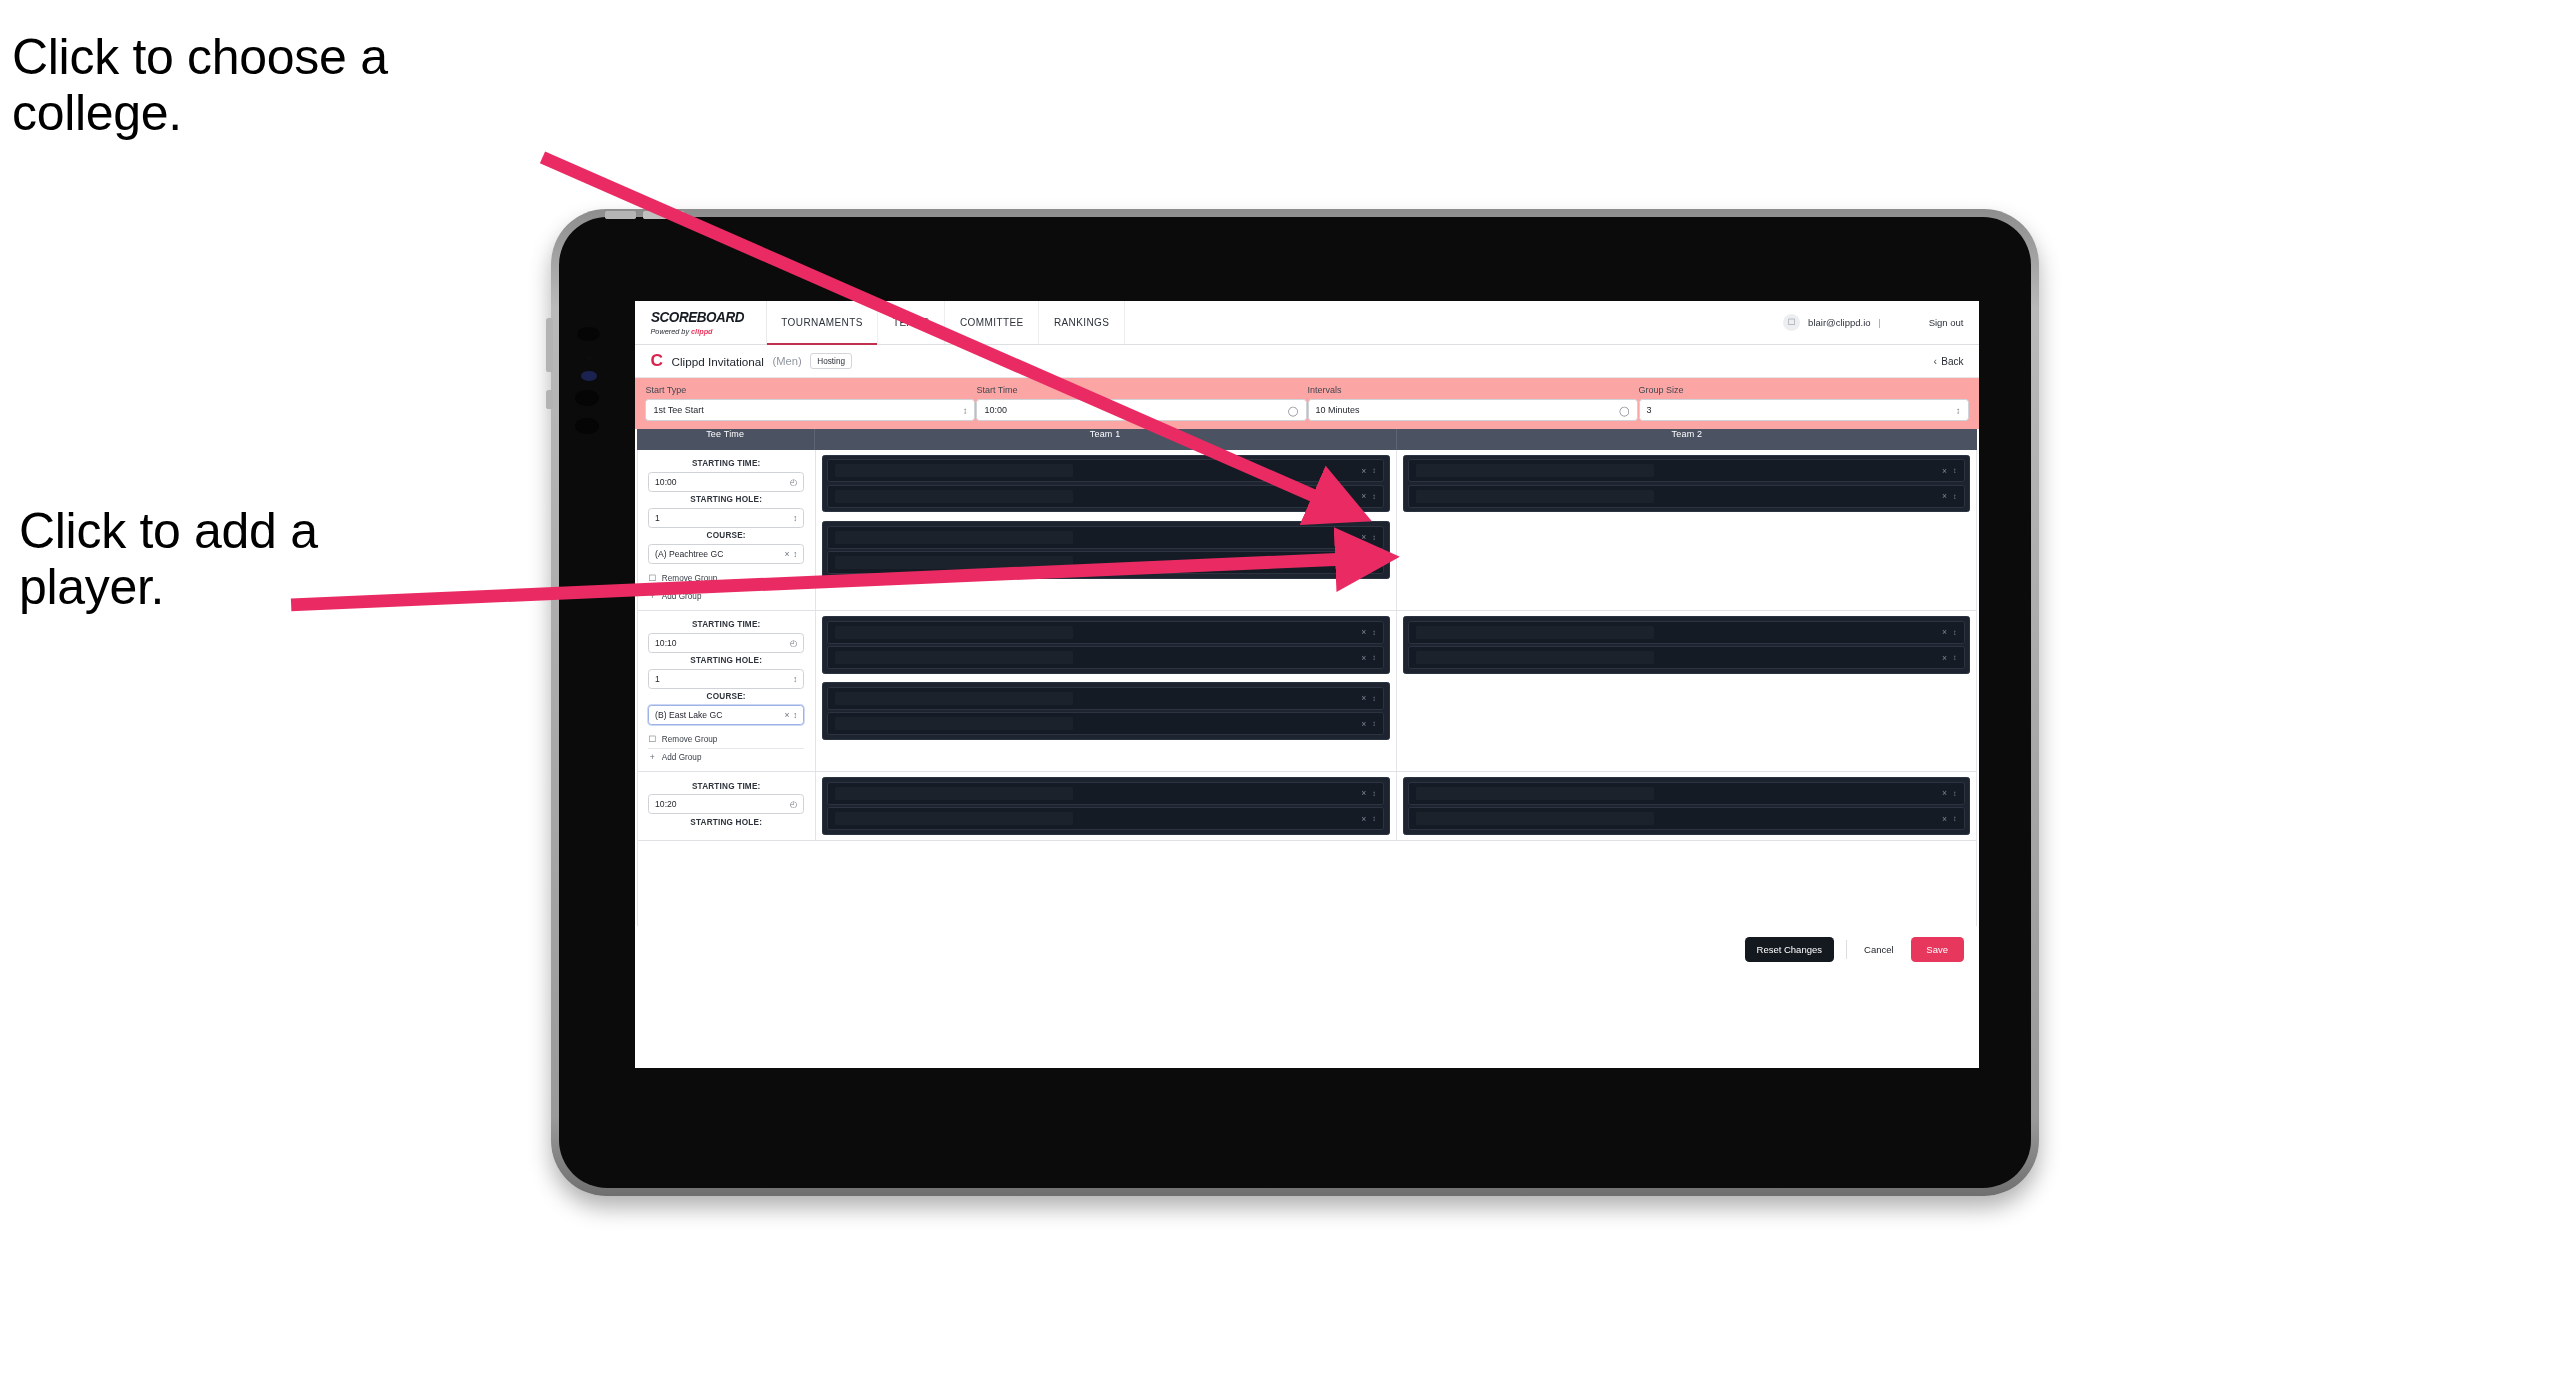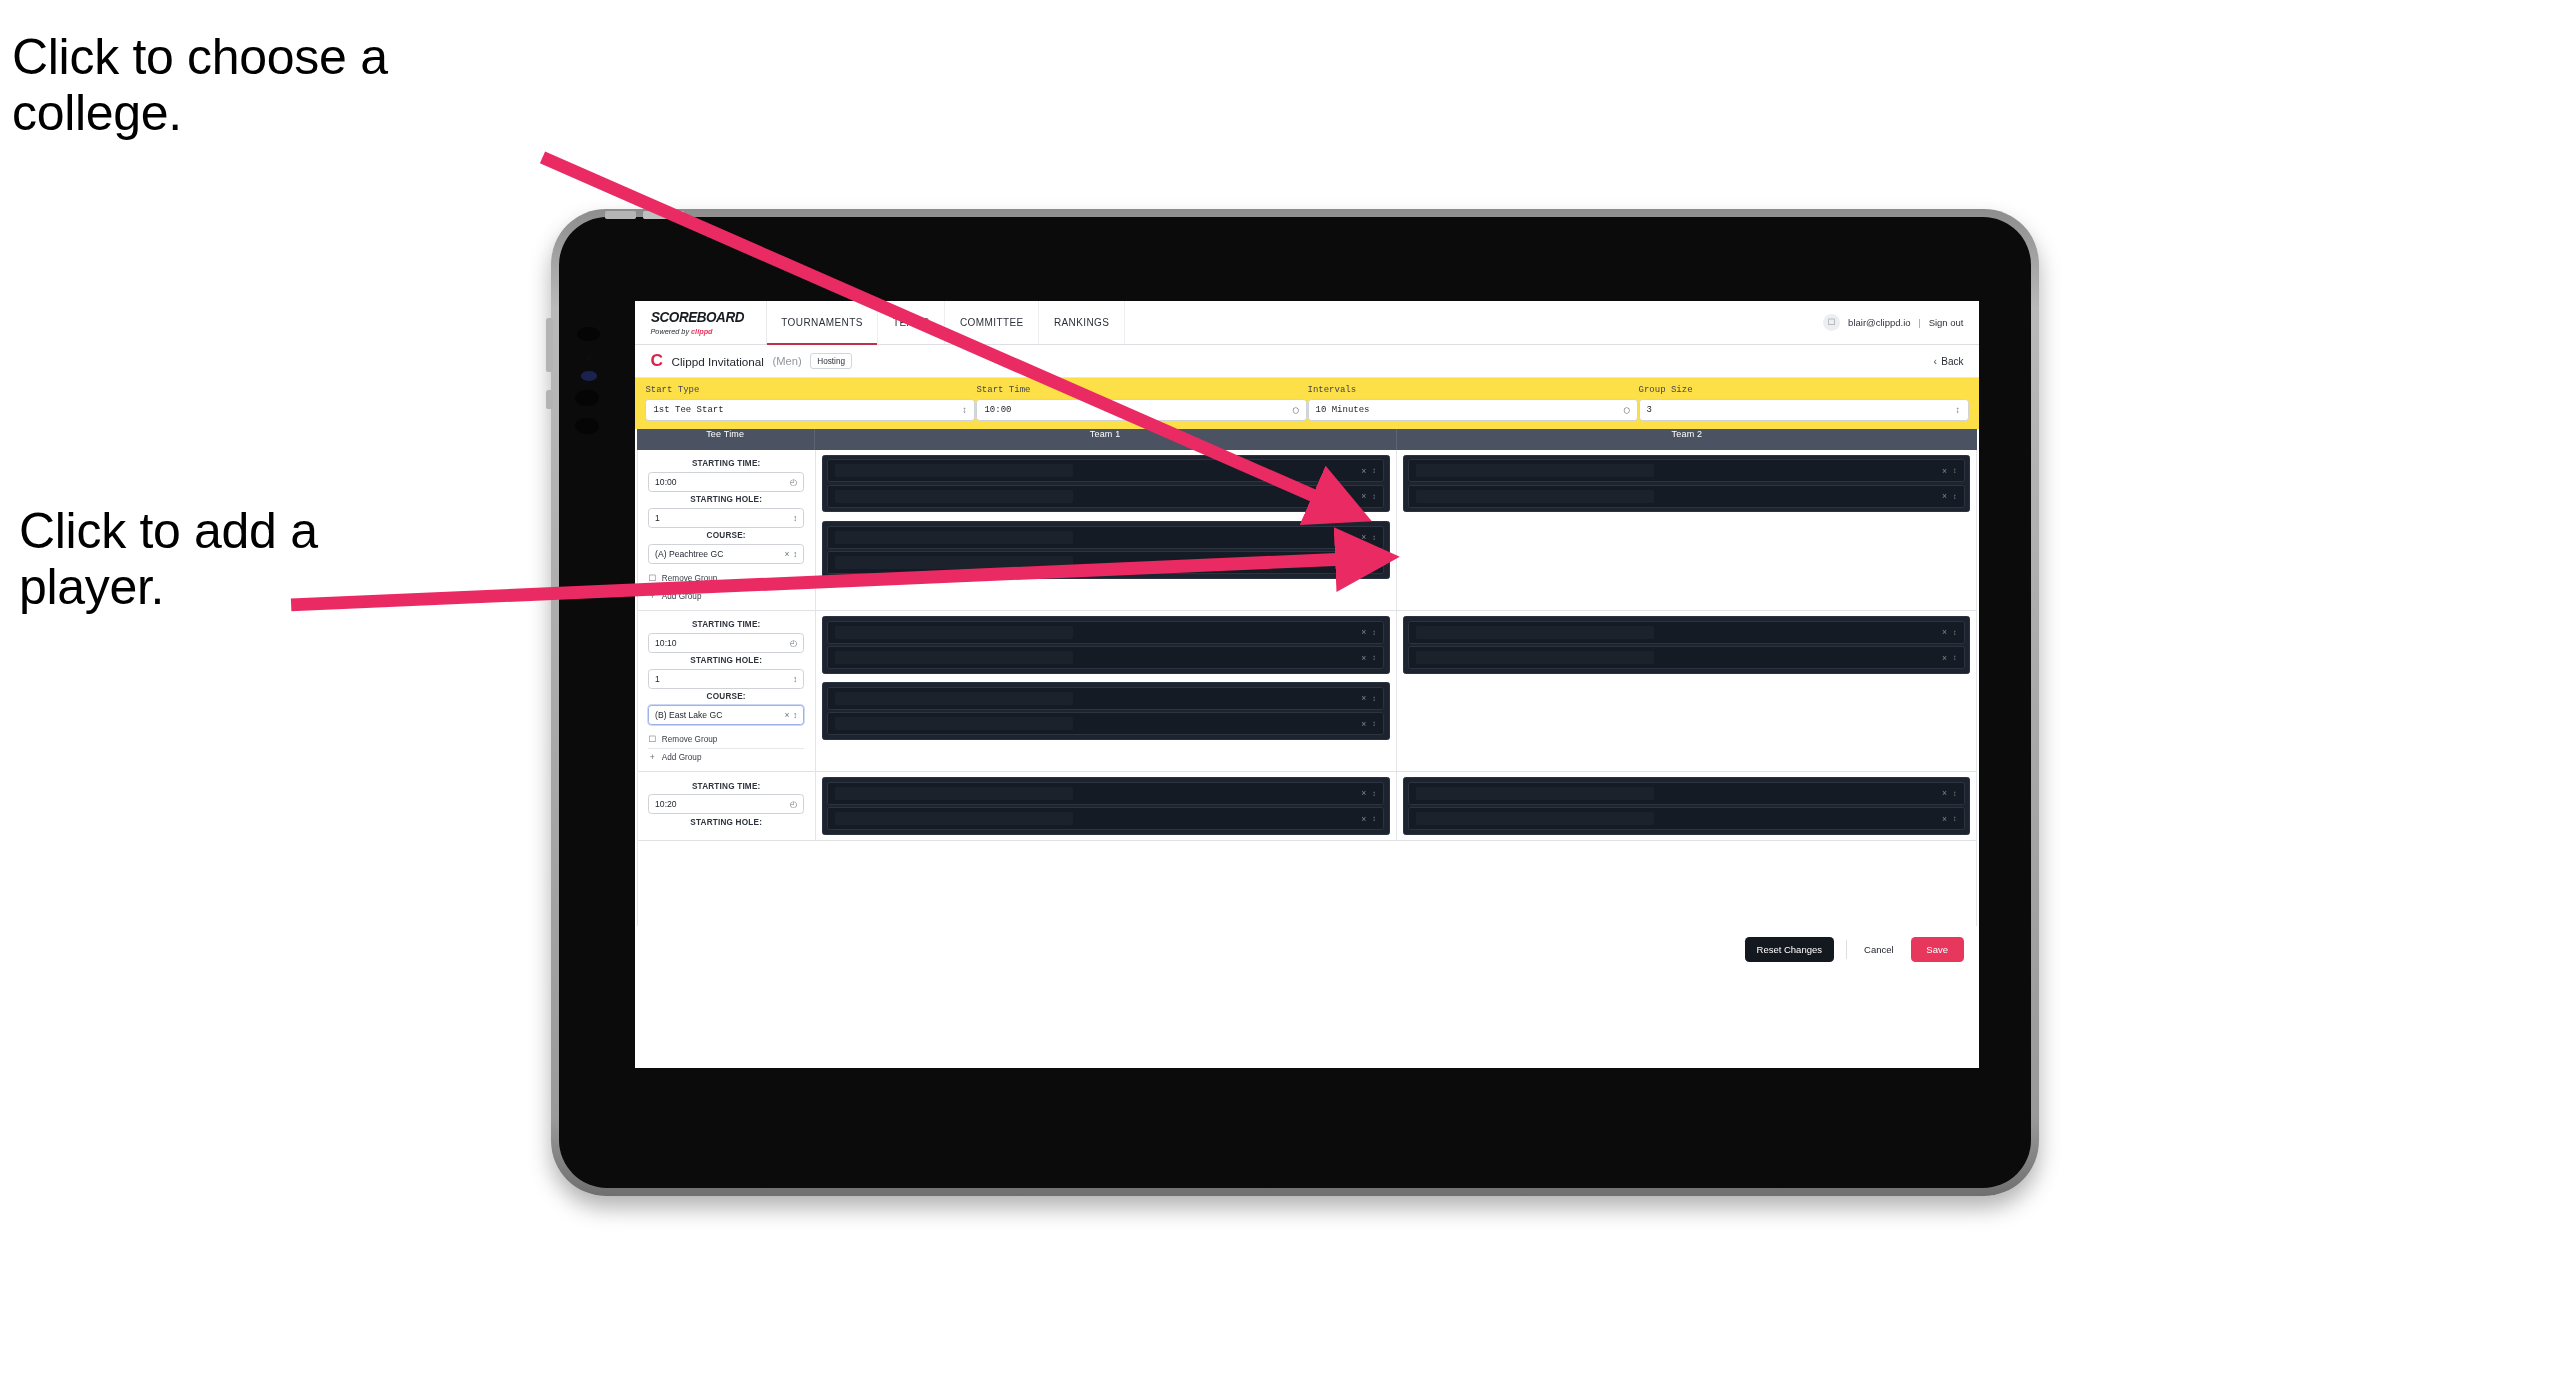--- a/index.html
+++ b/index.html
@@ -98,21 +98,21 @@
     height: 1.7px; background: #c0304c;
   }
   #nav-spacer { flex: 1; }
   #user-area { display: flex; align-items: center; gap: 7.8px; padding-right: 15.5px; font-size: 9.5px; color: #2e333b;}
   #avatar {
     width: 17.3px; height: 17.3px; border-radius: 50%;
     background: #eceef1; display:flex; align-items:center; justify-content:center;
     color:#8a9099; font-size: 8.6px;
   }
   #user-sep { color: #9aa0a8; }
-  #sign-out { cursor: pointer; }
+  #sign-out { cursor: pointer; margin-left: 40px; }
 
   
   #tourney-bar {
     display: flex; align-items: center; height: 33px;
     padding: 0 15.5px; border-bottom: 0.9px solid #e4e6e9; gap: 8.6px;
   }
   #tourney-logo {
     font-size: 17.3px; font-weight: bold; color: #e0days; color: #d8234c;
     font-family: "Liberation Sans", sans-serif; line-height: 1;
   }
@@ -123,22 +123,21 @@
     font-size: 8.2px; padding: 2.6px 6px; color: #2a2f37; background:#fff;
   }
   #tourney-spacer { flex: 1; }
   #back-btn { display:flex; align-items:center; gap:4.3px; font-size: 10px; color:#272c34; cursor:pointer;}
   #back-chev { font-size: 10.4px; color:#4a5058; }
 
   
   #controls {
     display: grid; grid-template-columns: repeat(4, 1fr);
     gap: 1px; padding: 7px 10.4px 7.8px 10.4px;
-    background: #fde047;
-    font-family: Liberation Mono, monospace;
+    background: #fca5a5;
   }
   .ctl-label { font-size: 9px; color: #42474f; margin-bottom: 4.3px; }
   .ctl-field {
     height: 21.6px; border: 0.9px solid #cfd2d7; border-radius: 3.5px;
     background: #fff; display:flex; align-items:center;
     padding: 0 7px; font-size: 9px; color: #1d2128;
   }
   .ctl-field .val { flex: 1; }
   .ctl-ic { color: #6d737c; font-size: 9.5px; }
 

